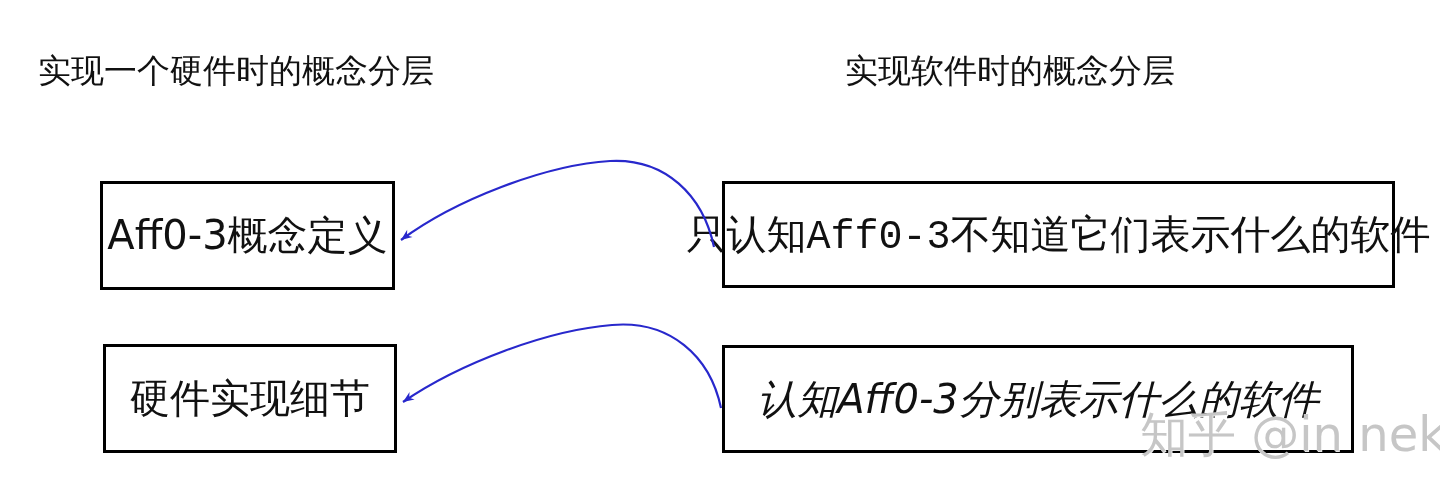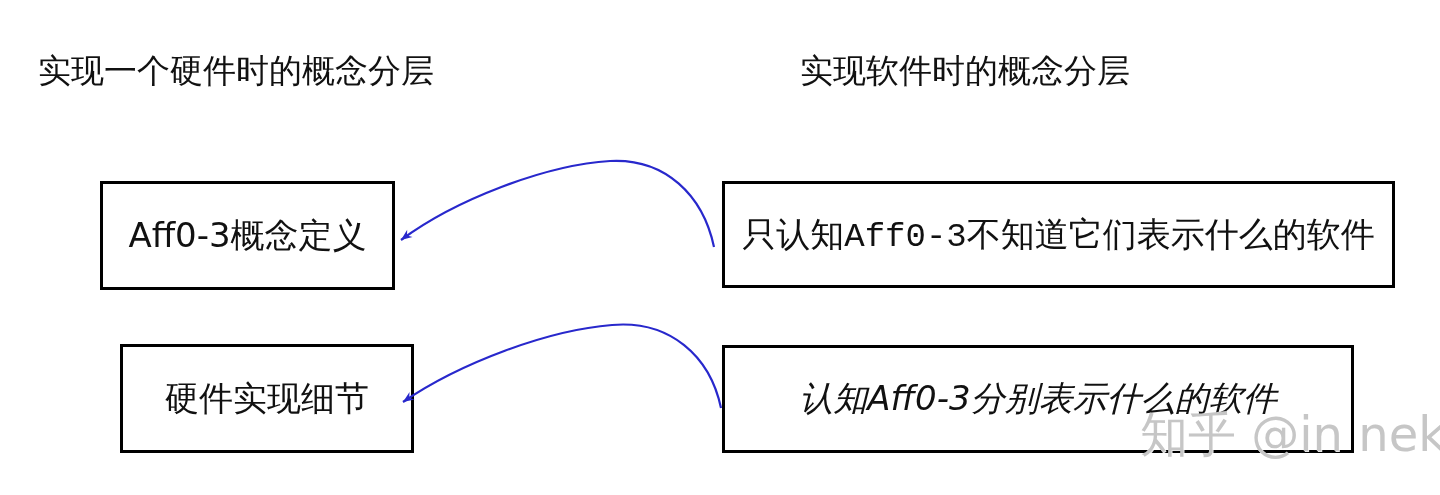--- a/index.html
+++ b/index.html
@@ -23,34 +23,34 @@
     text-align: center;
   }
   .heading {
     position: absolute;
     font-size: 33px;
     line-height: 36px;
     color: var(--text-color);
     white-space: nowrap;
   }
   .heading-left  { left: 38px;  top: 53px; }
-  .heading-right { left: 800px; top: 53px; }
+  .heading-right { left: 845px; top: 53px; }
   .box {
     position: absolute;
     border: 3px solid var(--border-color);
     background: var(--bg-color);
     display: flex;
     align-items: center;
     justify-content: center;
-    font-size: 34px;
+    font-size: 40px;
     color: var(--text-color);
     white-space: nowrap;
   }
   .box-hw-top    { left: 100px; top: 181px; width: 295px; height: 109px; }
-  .box-hw-bottom { left: 103px; top: 344px; width: 294px; height: 109px; margin-left: 17px; }
+  .box-hw-bottom { left: 103px; top: 344px; width: 294px; height: 109px; }
   .box-sw-top    { left: 722px; top: 181px; width: 673px; height: 107px; font-family: Liberation Mono, monospace; }
   .box-sw-bottom { left: 722px; top: 345px; width: 632px; height: 108px; font-style: italic; }
   .arrow-layer {
     position: absolute;
     left: 0; top: 0;
     width: 1440px;
     height: 495px;
     pointer-events: none;
     z-index: 3;
   }

